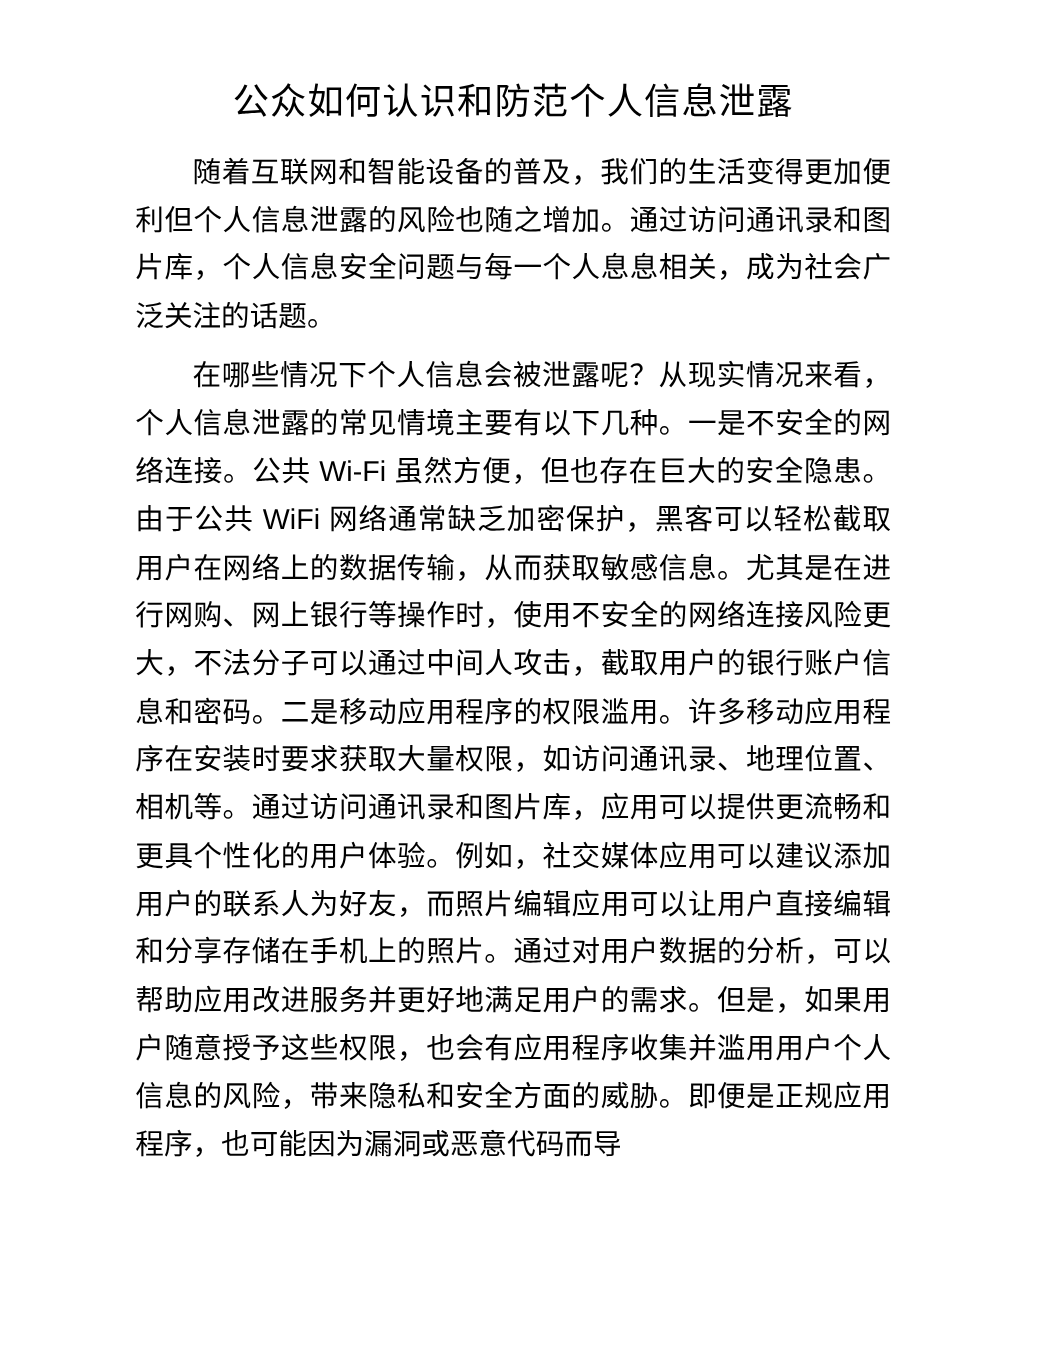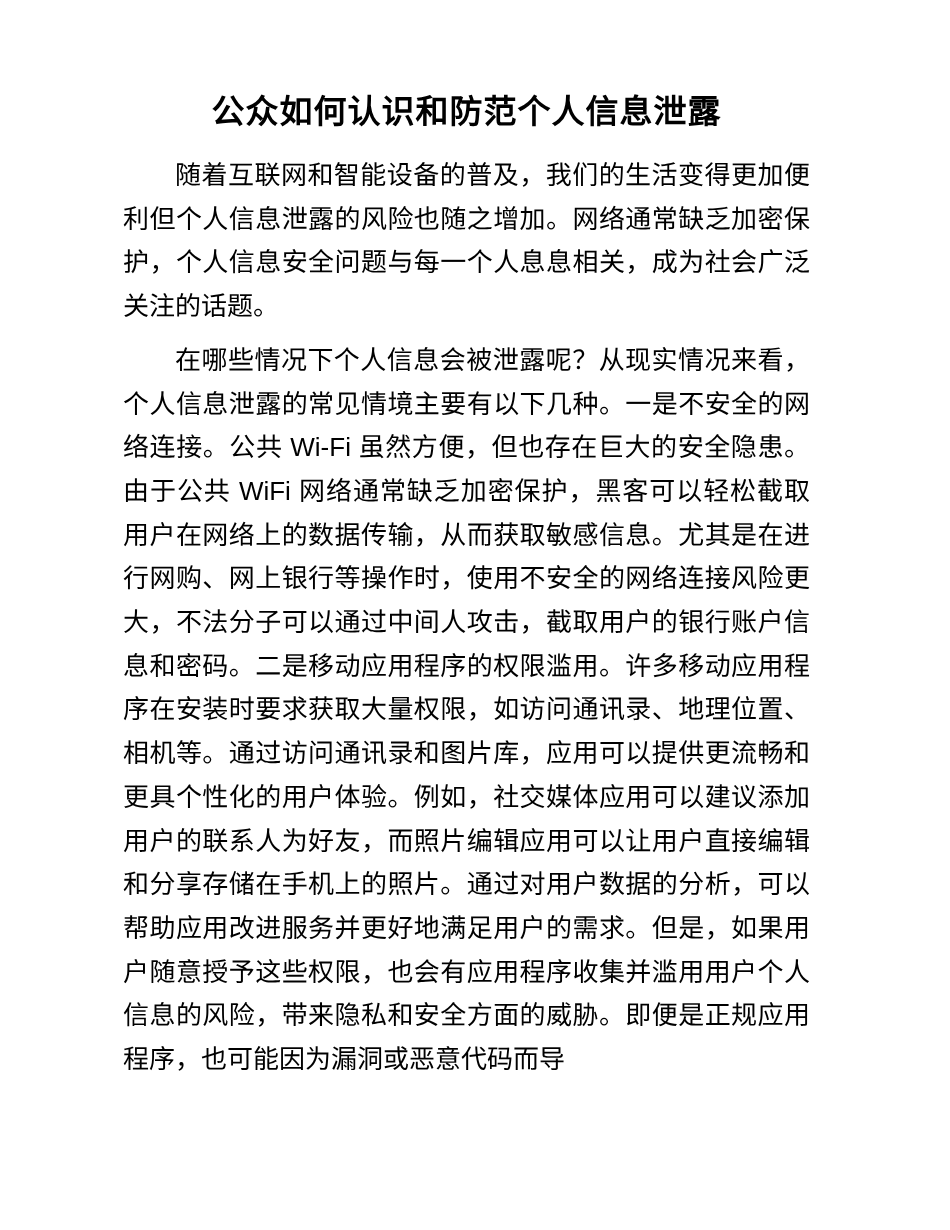--- a/index.html
+++ b/index.html
@@ -14,38 +14,38 @@
     margin: 0 auto;
     background: #ffffff;
     color: #000000;
     font-family: "Liberation Sans", "DejaVu Sans", sans-serif;
     box-sizing: border-box;
     padding: 0 140px 0 123px;
     overflow: hidden;
   }
   .doc-title {
     margin: 0 0 18px 0;
-    padding-top: 88px;
+    padding-top: 69px;
     font-size: 33px;
     line-height: 48px;
-    font-weight: 700;
+    font-weight: 400;
     text-align: center;
     letter-spacing: 1px;
   }
   .doc-paragraph {
     margin: 0 0 10px 0;
     font-size: 26px;
     line-height: 43.7px;
     text-align: justify;
     text-justify: inter-ideograph;
     text-indent: 2em;
     font-weight: 400;
     word-break: break-all;
   }
 </style>
 </head>
 <body>
 
 <div class="page">
   <h1 class="doc-title">公众如何认识和防范个人信息泄露</h1>
-  <p class="doc-paragraph">随着互联网和智能设备的普及，我们的生活变得更加便利但个人信息泄露的风险也随之增加。网络通常缺乏加密保护，个人信息安全问题与每一个人息息相关，成为社会广泛关注的话题。</p>
+  <p class="doc-paragraph">随着互联网和智能设备的普及，我们的生活变得更加便利但个人信息泄露的风险也随之增加。通过访问通讯录和图片库，个人信息安全问题与每一个人息息相关，成为社会广泛关注的话题。</p>
   <p class="doc-paragraph">在哪些情况下个人信息会被泄露呢？从现实情况来看，个人信息泄露的常见情境主要有以下几种。一是不安全的网络连接。公共 Wi-Fi 虽然方便，但也存在巨大的安全隐患。由于公共 WiFi 网络通常缺乏加密保护，黑客可以轻松截取用户在网络上的数据传输，从而获取敏感信息。尤其是在进行网购、网上银行等操作时，使用不安全的网络连接风险更大，不法分子可以通过中间人攻击，截取用户的银行账户信息和密码。二是移动应用程序的权限滥用。许多移动应用程序在安装时要求获取大量权限，如访问通讯录、地理位置、相机等。通过访问通讯录和图片库，应用可以提供更流畅和更具个性化的用户体验。例如，社交媒体应用可以建议添加用户的联系人为好友，而照片编辑应用可以让用户直接编辑和分享存储在手机上的照片。通过对用户数据的分析，可以帮助应用改进服务并更好地满足用户的需求。但是，如果用户随意授予这些权限，也会有应用程序收集并滥用用户个人信息的风险，带来隐私和安全方面的威胁。即便是正规应用程序，也可能因为漏洞或恶意代码而导</p>
 </div>
 
 </body></html>

